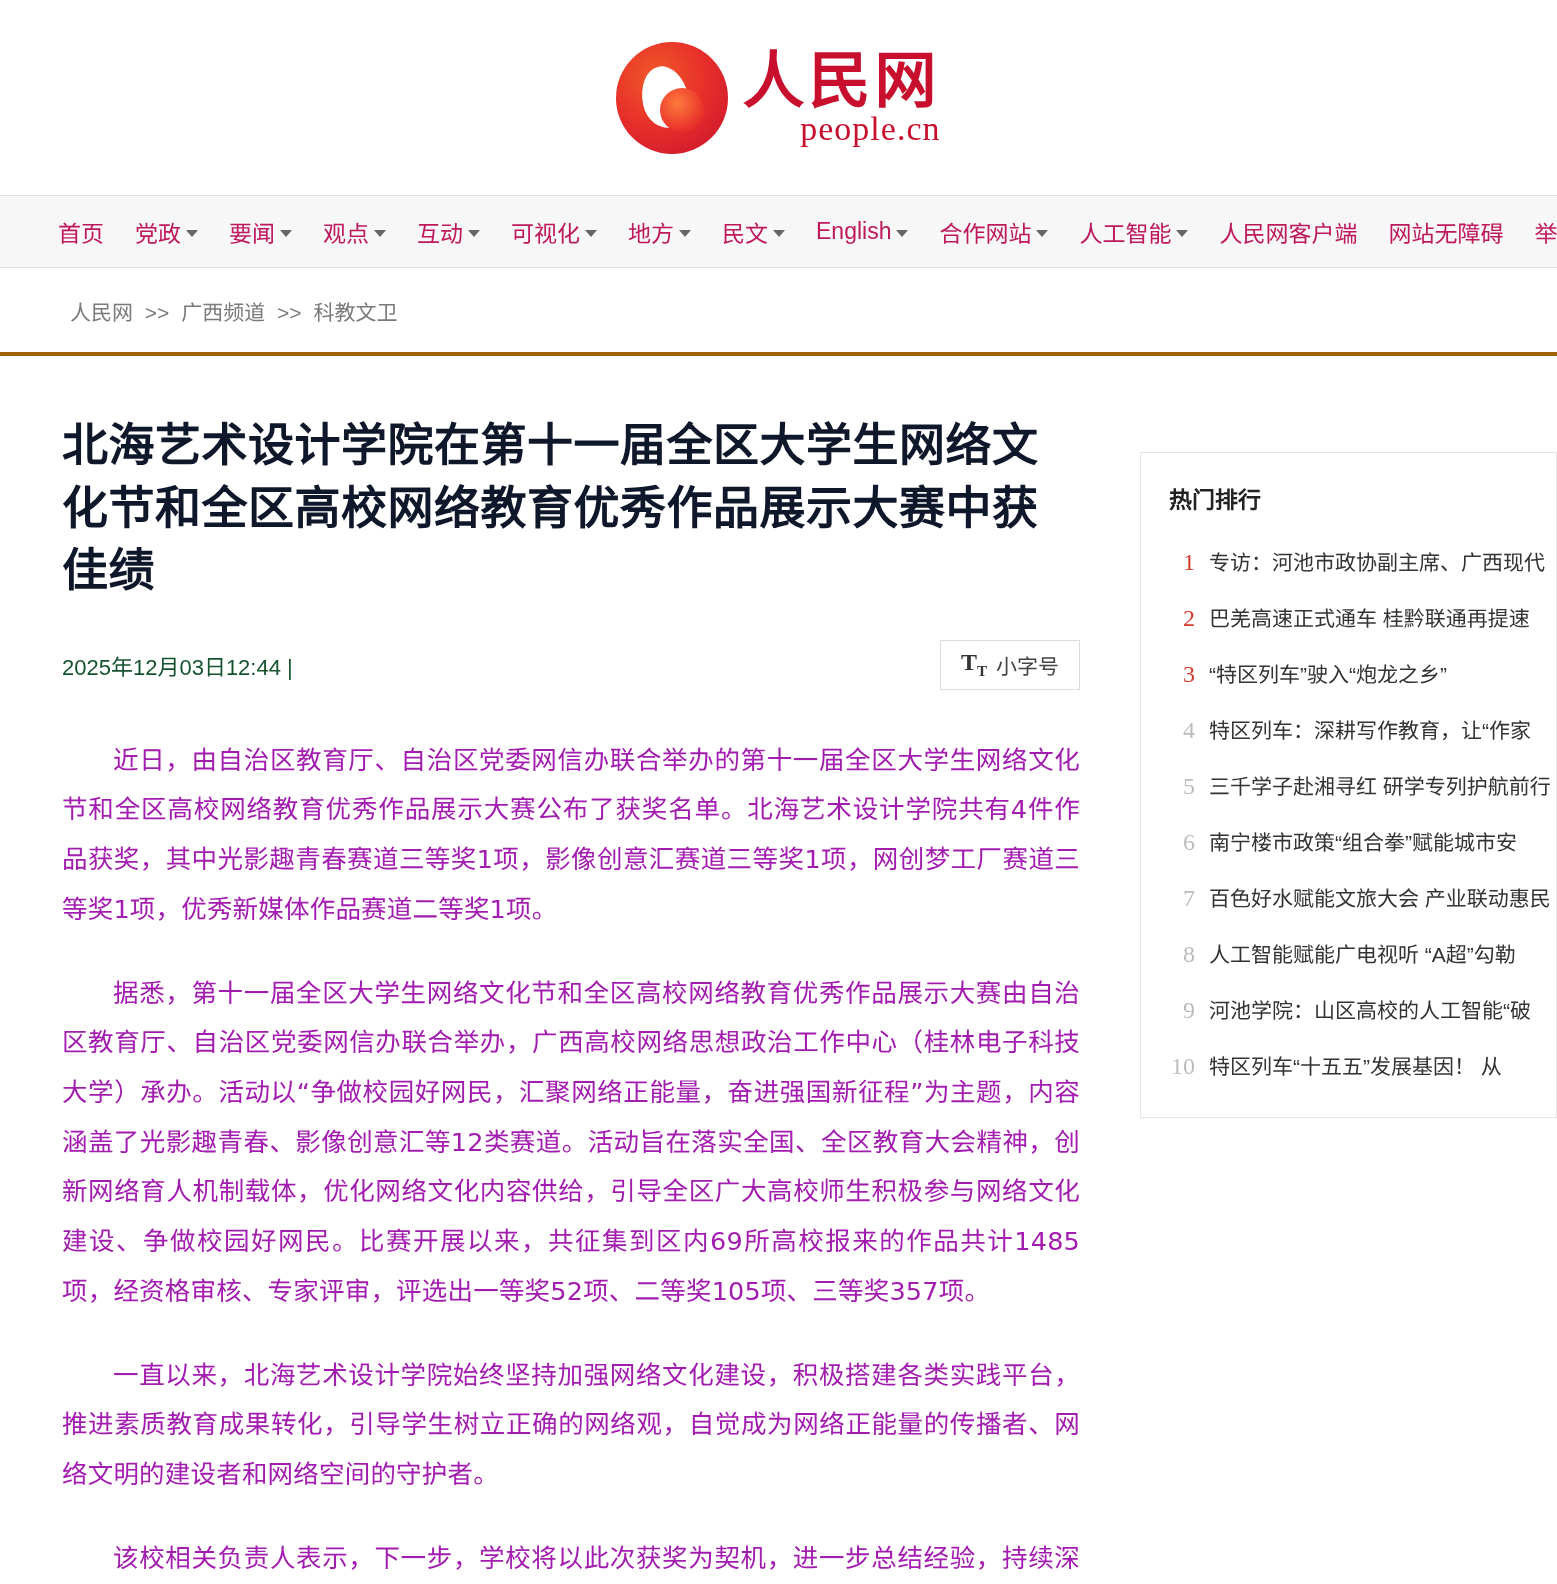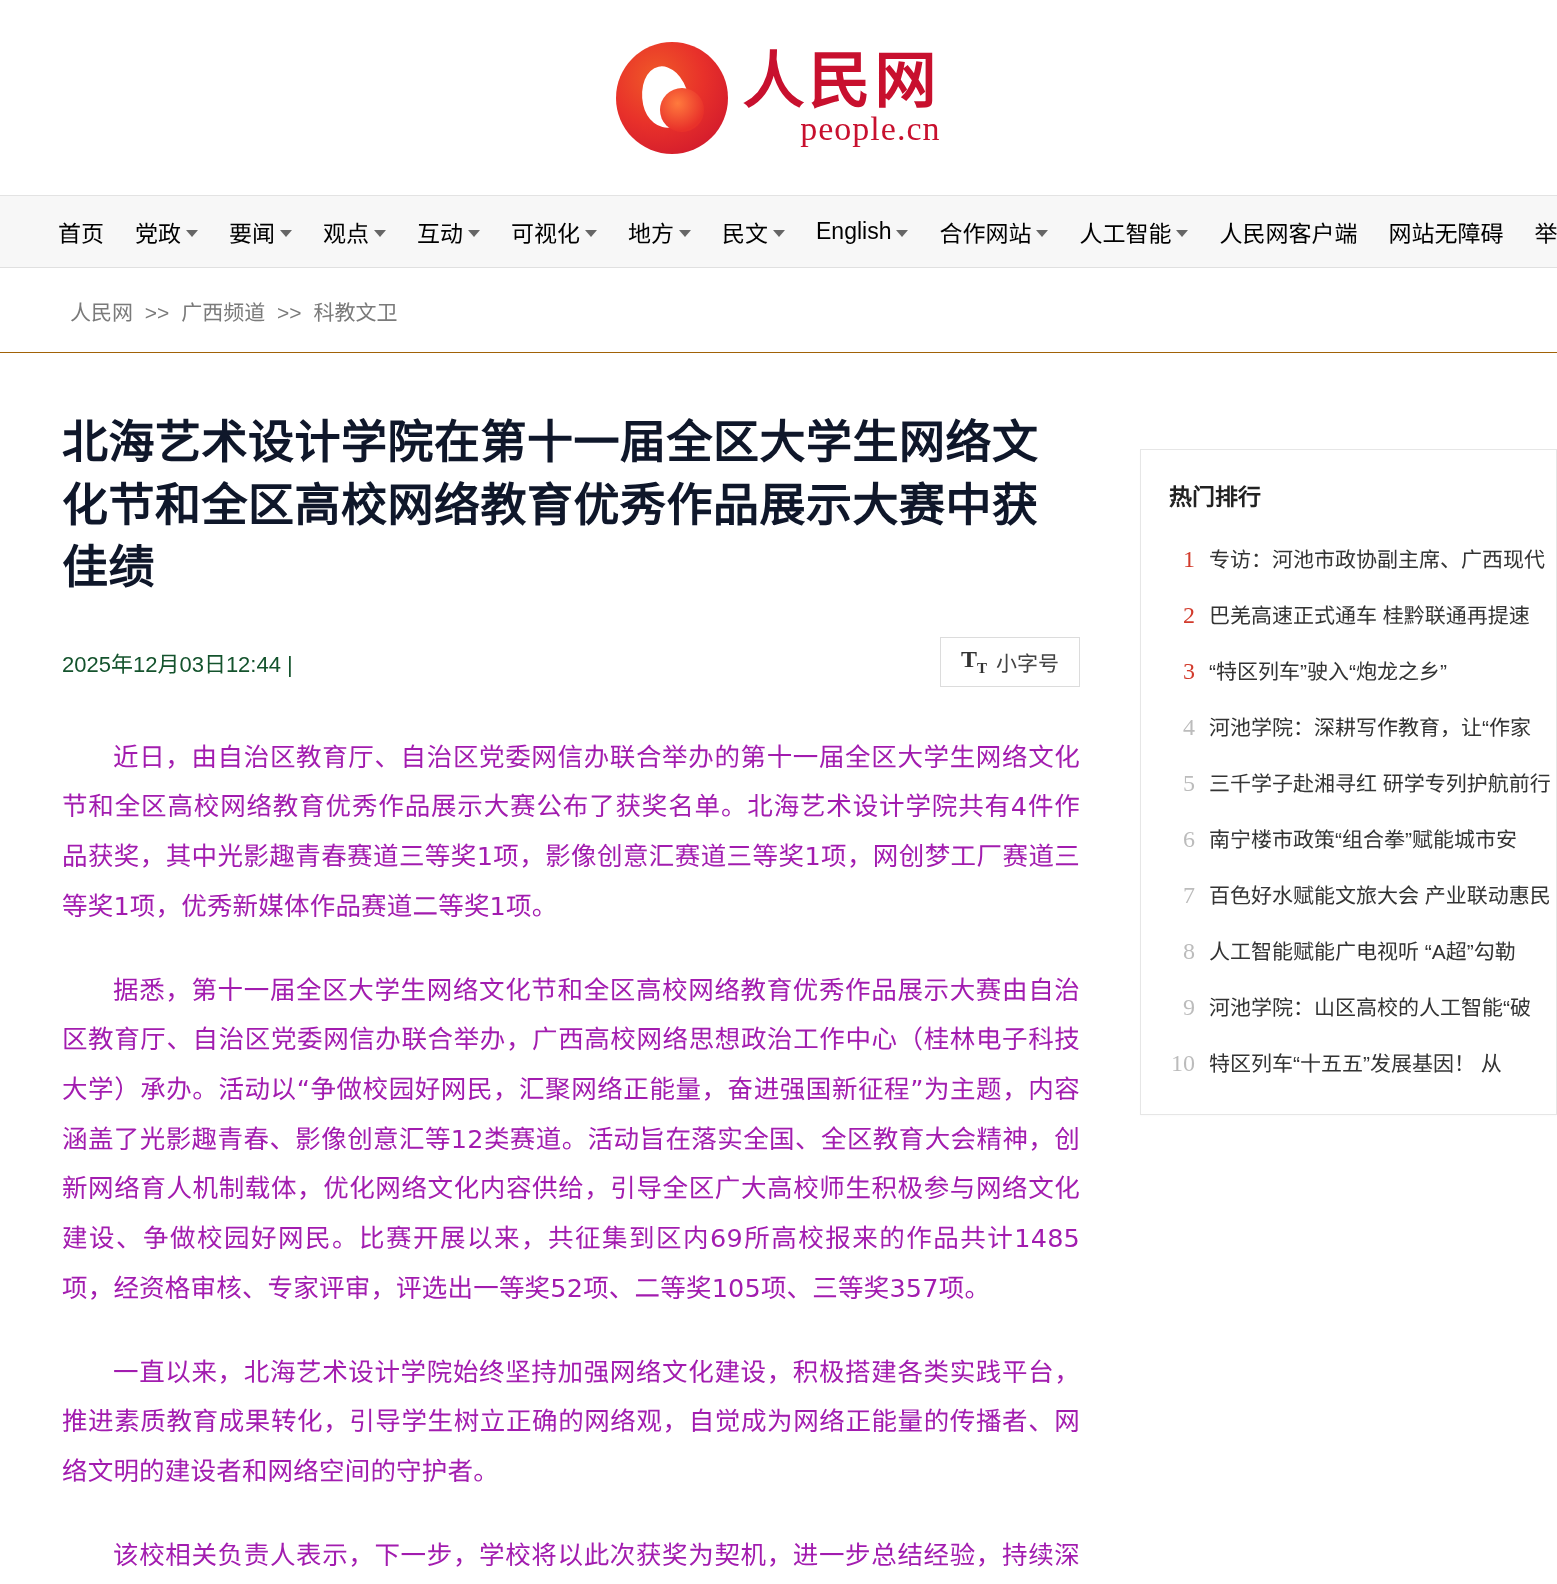--- a/index.html
+++ b/index.html
@@ -84,21 +84,21 @@
 
   
   .nav-bar {
     height: 72px;
     background: #f7f7f7;
     border-bottom: 1px solid #e0e0e0;
     display: flex;
     align-items: center;
     padding: 0 58px;
     font-size: 23px;
-    color: #000000;
+    color: #be185d;
     position: relative;
   }
   .nav-item {
     display: flex;
     align-items: center;
     gap: 5px;
     margin-right: 31px;
     white-space: nowrap;
     cursor: pointer;
   }
@@ -109,21 +109,21 @@
     border-right: 6px solid transparent;
     border-top: 7px solid #666;
     margin-top: 4px;
   }
 
   
   .breadcrumb {
     padding: 28px 70px 26px 70px;
     font-size: 21px;
     color: #7a7a7a;
-    border-bottom: 1px solid #a16207;
+    border-bottom: 4px solid #a16207;
   }
   .breadcrumb a { color: #7a7a7a; text-decoration: none; cursor: pointer; }
   .breadcrumb .sepr { margin: 0 6px; }
 
   
   .wrap {
     display: flex;
     padding: 0 0 0 0;
   }
   .article {
@@ -334,21 +334,21 @@
         <li class="hot-item top">
           <span class="hot-num">2</span>
           <span class="hot-text">巴羌高速正式通车 桂黔联通再提速</span>
         </li>
         <li class="hot-item top">
           <span class="hot-num">3</span>
           <span class="hot-text">“特区列车”驶入“炮龙之乡”</span>
         </li>
         <li class="hot-item">
           <span class="hot-num">4</span>
-          <span class="hot-text">河池学院：深耕写作教育，让“作家</span>
+          <span class="hot-text">特区列车：深耕写作教育，让“作家</span>
         </li>
         <li class="hot-item">
           <span class="hot-num">5</span>
           <span class="hot-text">三千学子赴湘寻红 研学专列护航前行</span>
         </li>
         <li class="hot-item">
           <span class="hot-num">6</span>
           <span class="hot-text">南宁楼市政策“组合拳”赋能城市安</span>
         </li>
         <li class="hot-item">

